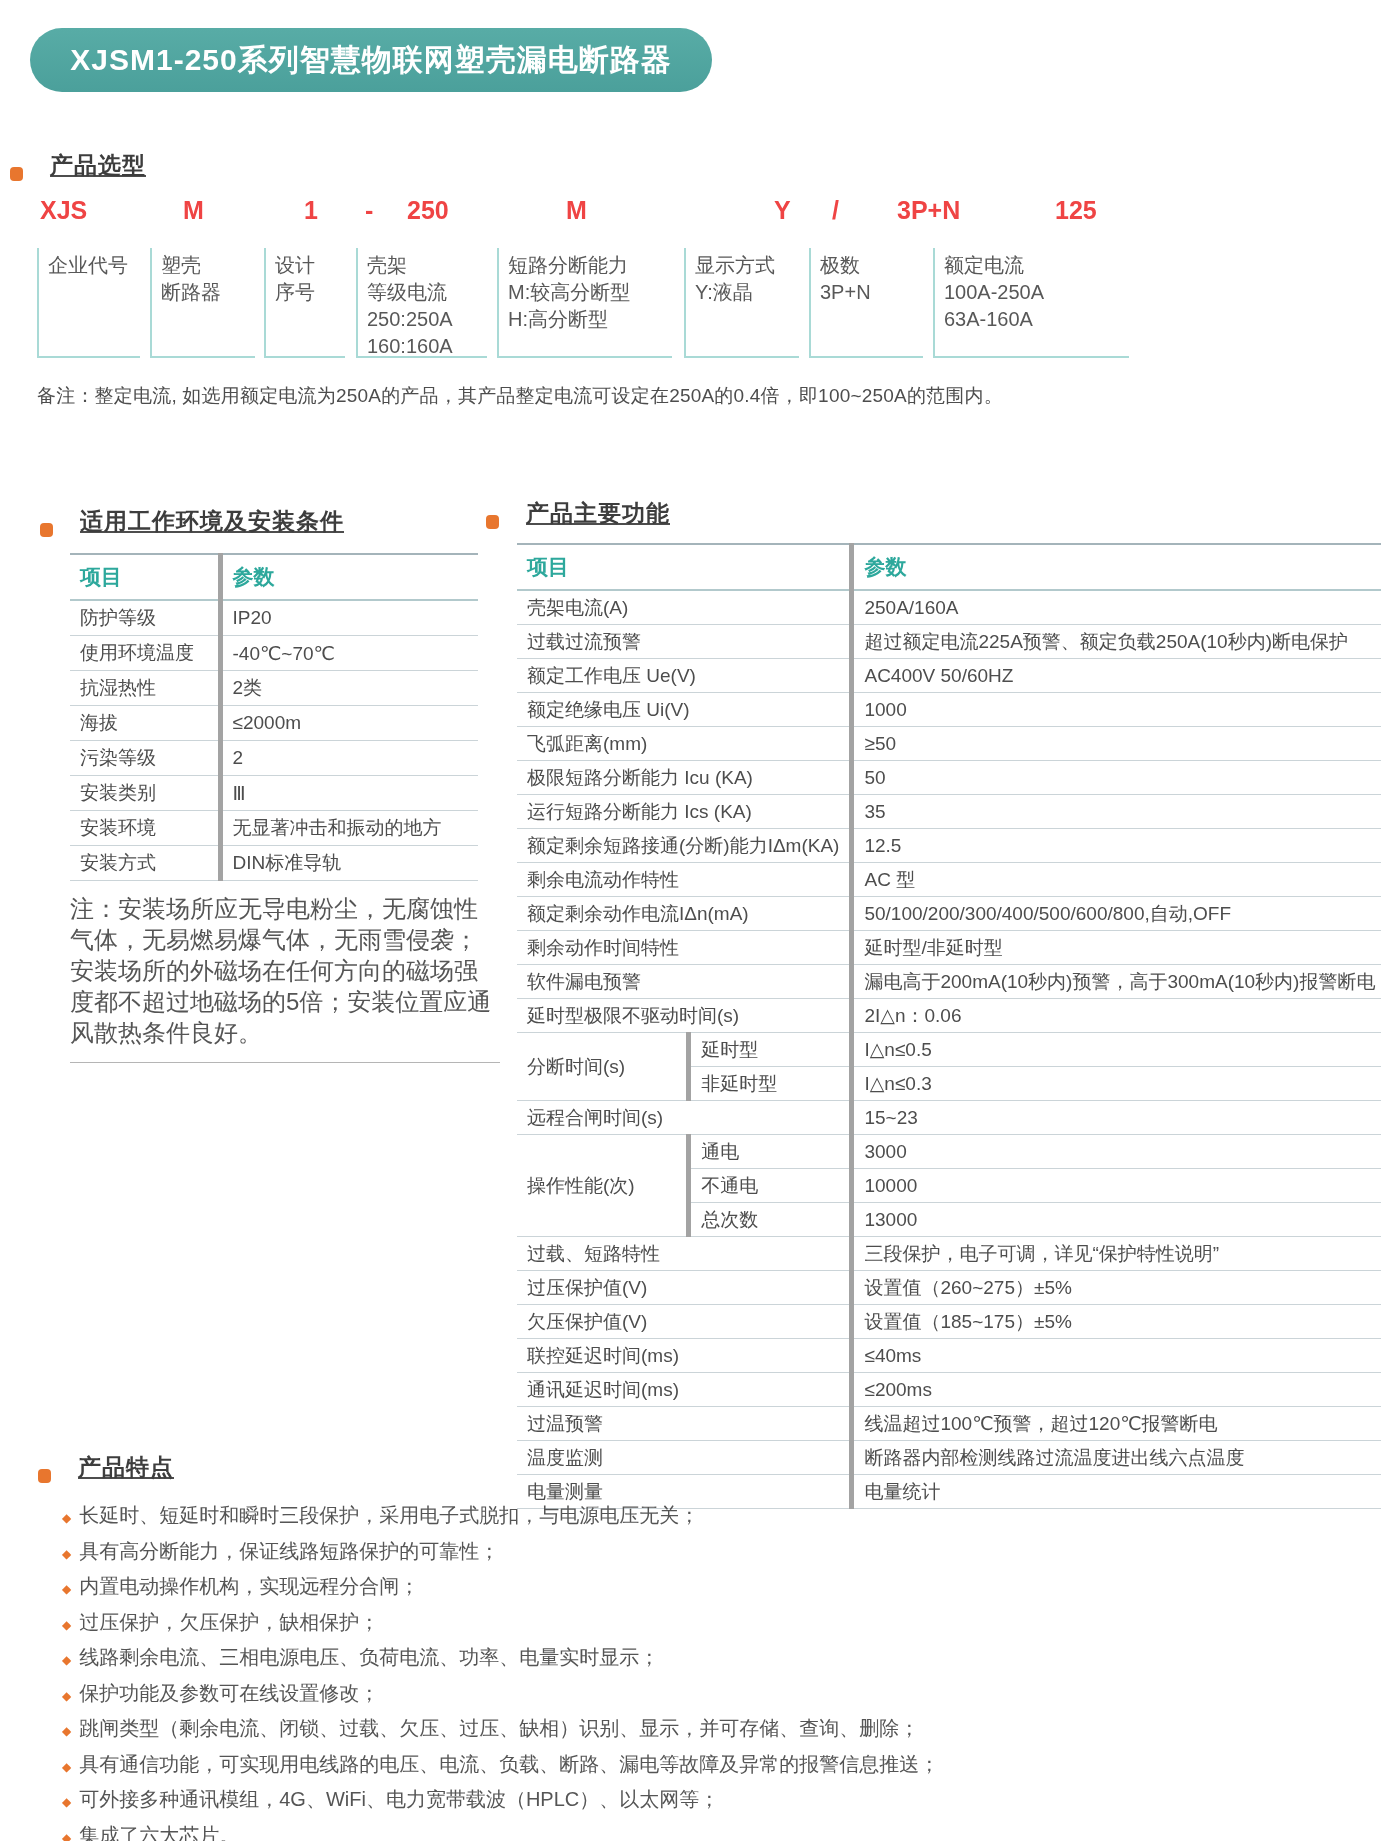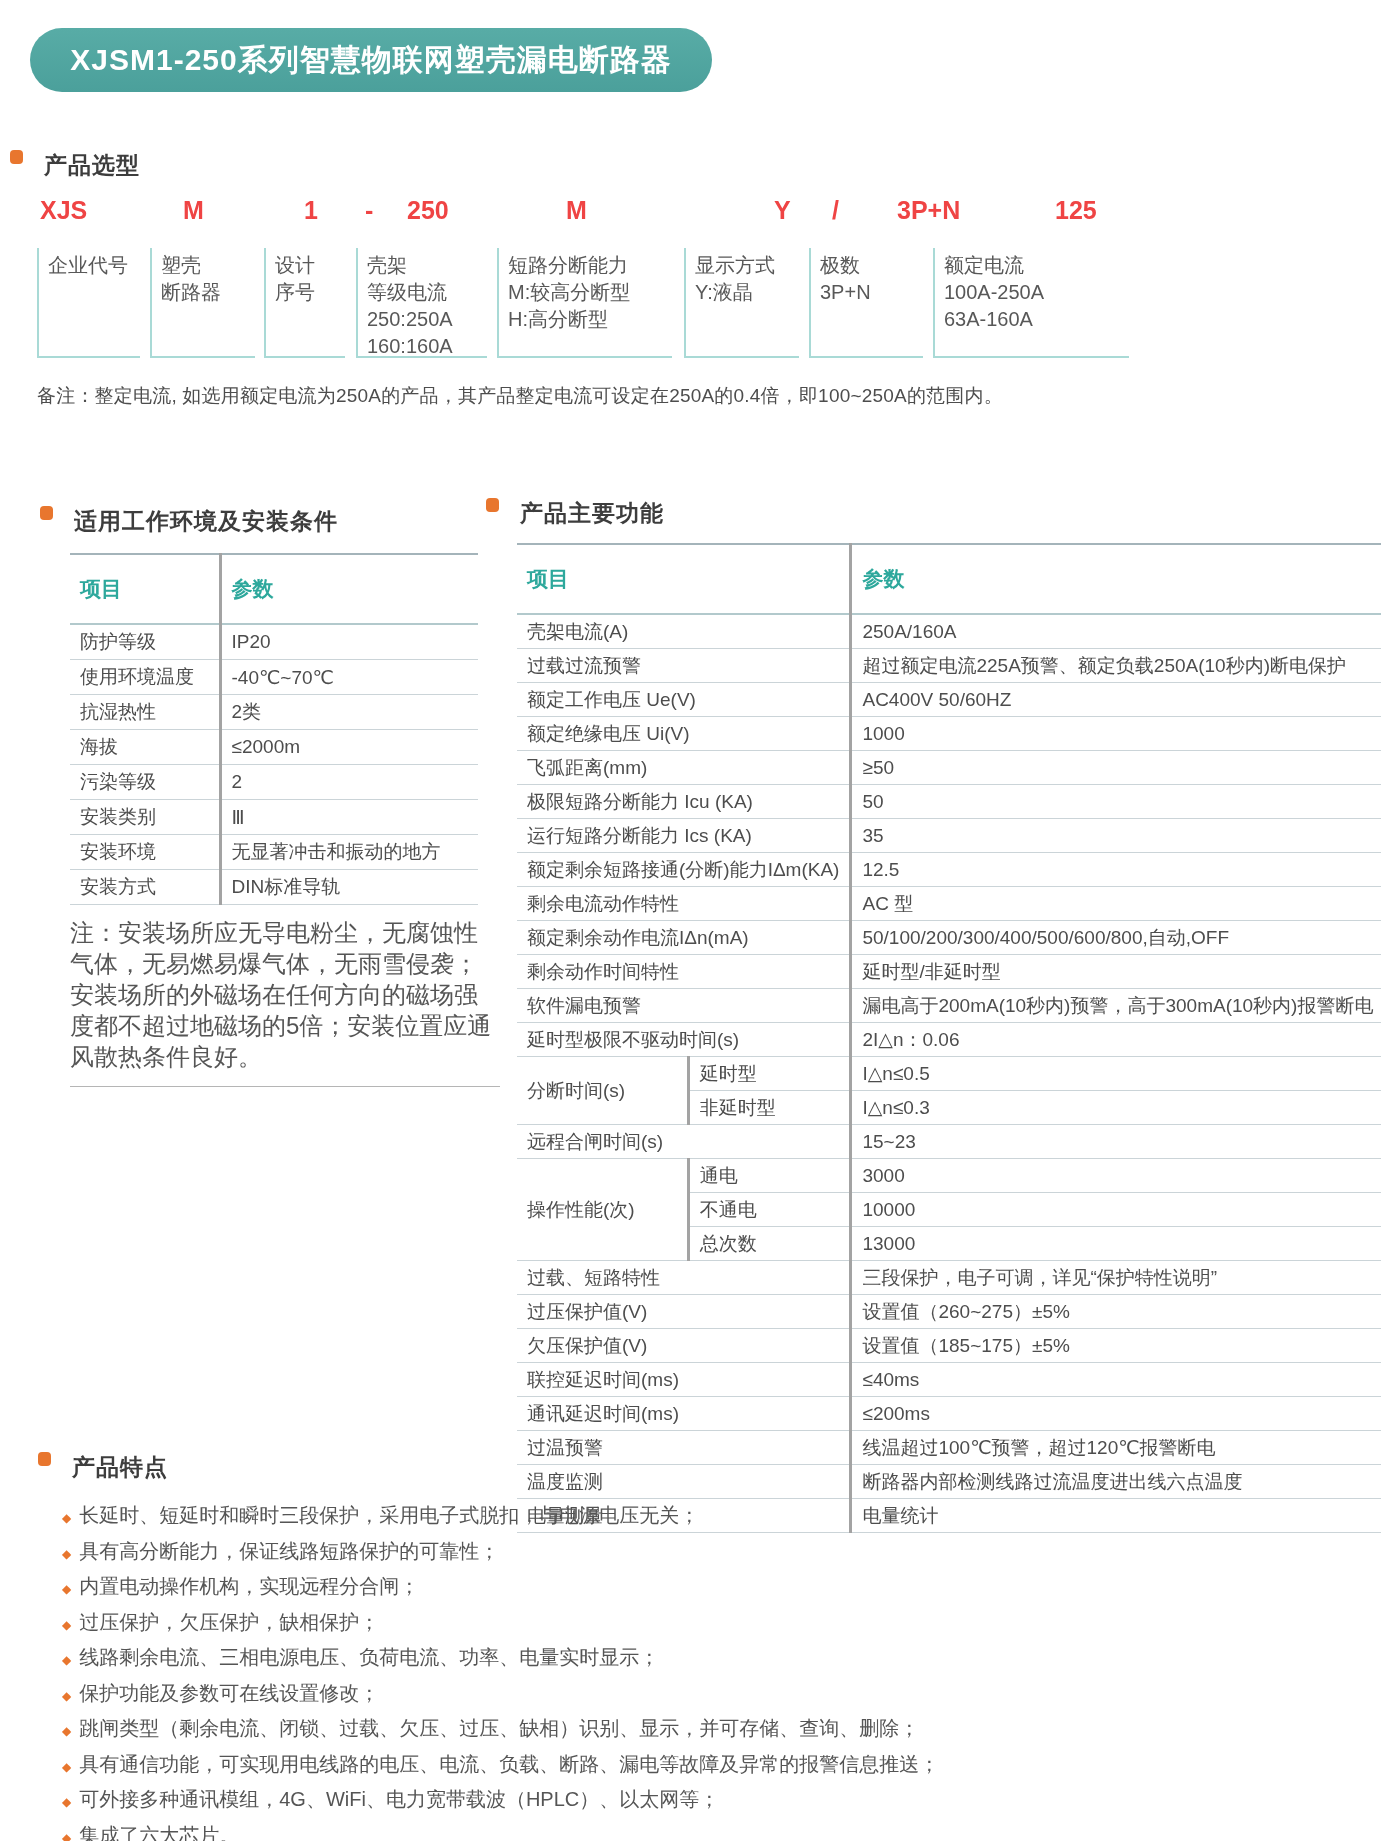--- a/index.html
+++ b/index.html
@@ -5,42 +5,42 @@
   html,body{margin:0;padding:0;background:#ffffff;}
   body{font-family:"Liberation Sans","DejaVu Sans",sans-serif;color:#4d4d4d;}
   #page{position:relative;width:1381px;height:1841px;background:#ffffff;overflow:hidden;}
 
   
   .banner{position:absolute;left:30px;top:28px;width:682px;height:64px;border-radius:32px;
           background:linear-gradient(180deg,#58aca6 0%,#4ba09b 100%);
           color:#ffffff;font-size:30px;font-weight:bold;text-align:center;line-height:64px;letter-spacing:1px;}
 
   
-  .sec-head{position:absolute;display:flex;align-items:flex-start;gap:21px;}
+  .sec-head{position:absolute;display:flex;align-items:flex-end;gap:27px;text-decoration:underline;}
   .sec-head .sq{width:13px;height:14px;border-radius:4px;background:#e8762e;flex:0 0 auto;}
   .sec-head .txt{font-size:23px;font-weight:bold;color:#3d3d3d;letter-spacing:1px;}
 
   
   #model{position:absolute;left:37px;top:196px;width:1160px;height:180px;}
   .m-code{position:absolute;top:0;font-size:25px;font-weight:bold;color:#ef4444;}
   .m-cell{position:absolute;top:52px;height:110px;border-left:2px solid #a9dad6;border-bottom:2px solid #a9dad6;
           padding:4px 0 0 9px;font-size:20px;line-height:27px;color:#585858;box-sizing:border-box;}
 
   .note-line{position:absolute;left:37px;top:383px;width:1320px;font-size:19px;color:#4d4d4d;letter-spacing:0.2px;}
 
   
   #env-col{position:absolute;left:40px;top:506px;width:450px;}
   #func-col{position:absolute;left:486px;top:498px;width:895px;overflow:hidden;}
 
   
   table.spec{border-collapse:collapse;border-top:2px solid #a4b4ba;}
-  table.spec th{color:#2da89c;font-size:21px;font-weight:bold;text-align:left;padding:20px 10px;
+  table.spec th{color:#2da89c;font-size:21px;font-weight:bold;text-align:left;padding:8px 10px;
                 border-bottom:2px solid #b2c9cc;white-space:nowrap;}
   table.spec td{font-size:19px;color:#4d4d4d;padding:3px 10px;border-bottom:1px solid #cbd4d8;white-space:nowrap;}
-  table.spec .vline{border-left:3px solid #a3a3a3;}
+  table.spec .vline{border-left:5px solid #a3a3a3;}
   #env-table{width:408px;margin:16px 0 0 30px;}
   #env-table td{height:28px;}
   #func-table{width:940px;margin:14px 0 0 31px;}
   #func-table td{height:27px;}
 
   .env-note{margin:12px 0 0 30px;width:428px;font-size:24px;line-height:31px;color:#555555;}
   .hairline{margin:14px 0 0 30px;width:430px;height:1px;background:#b5b5b5;}
 
   
   #features-list{list-style:none;margin:16px 0 0 24px;padding:0;}

